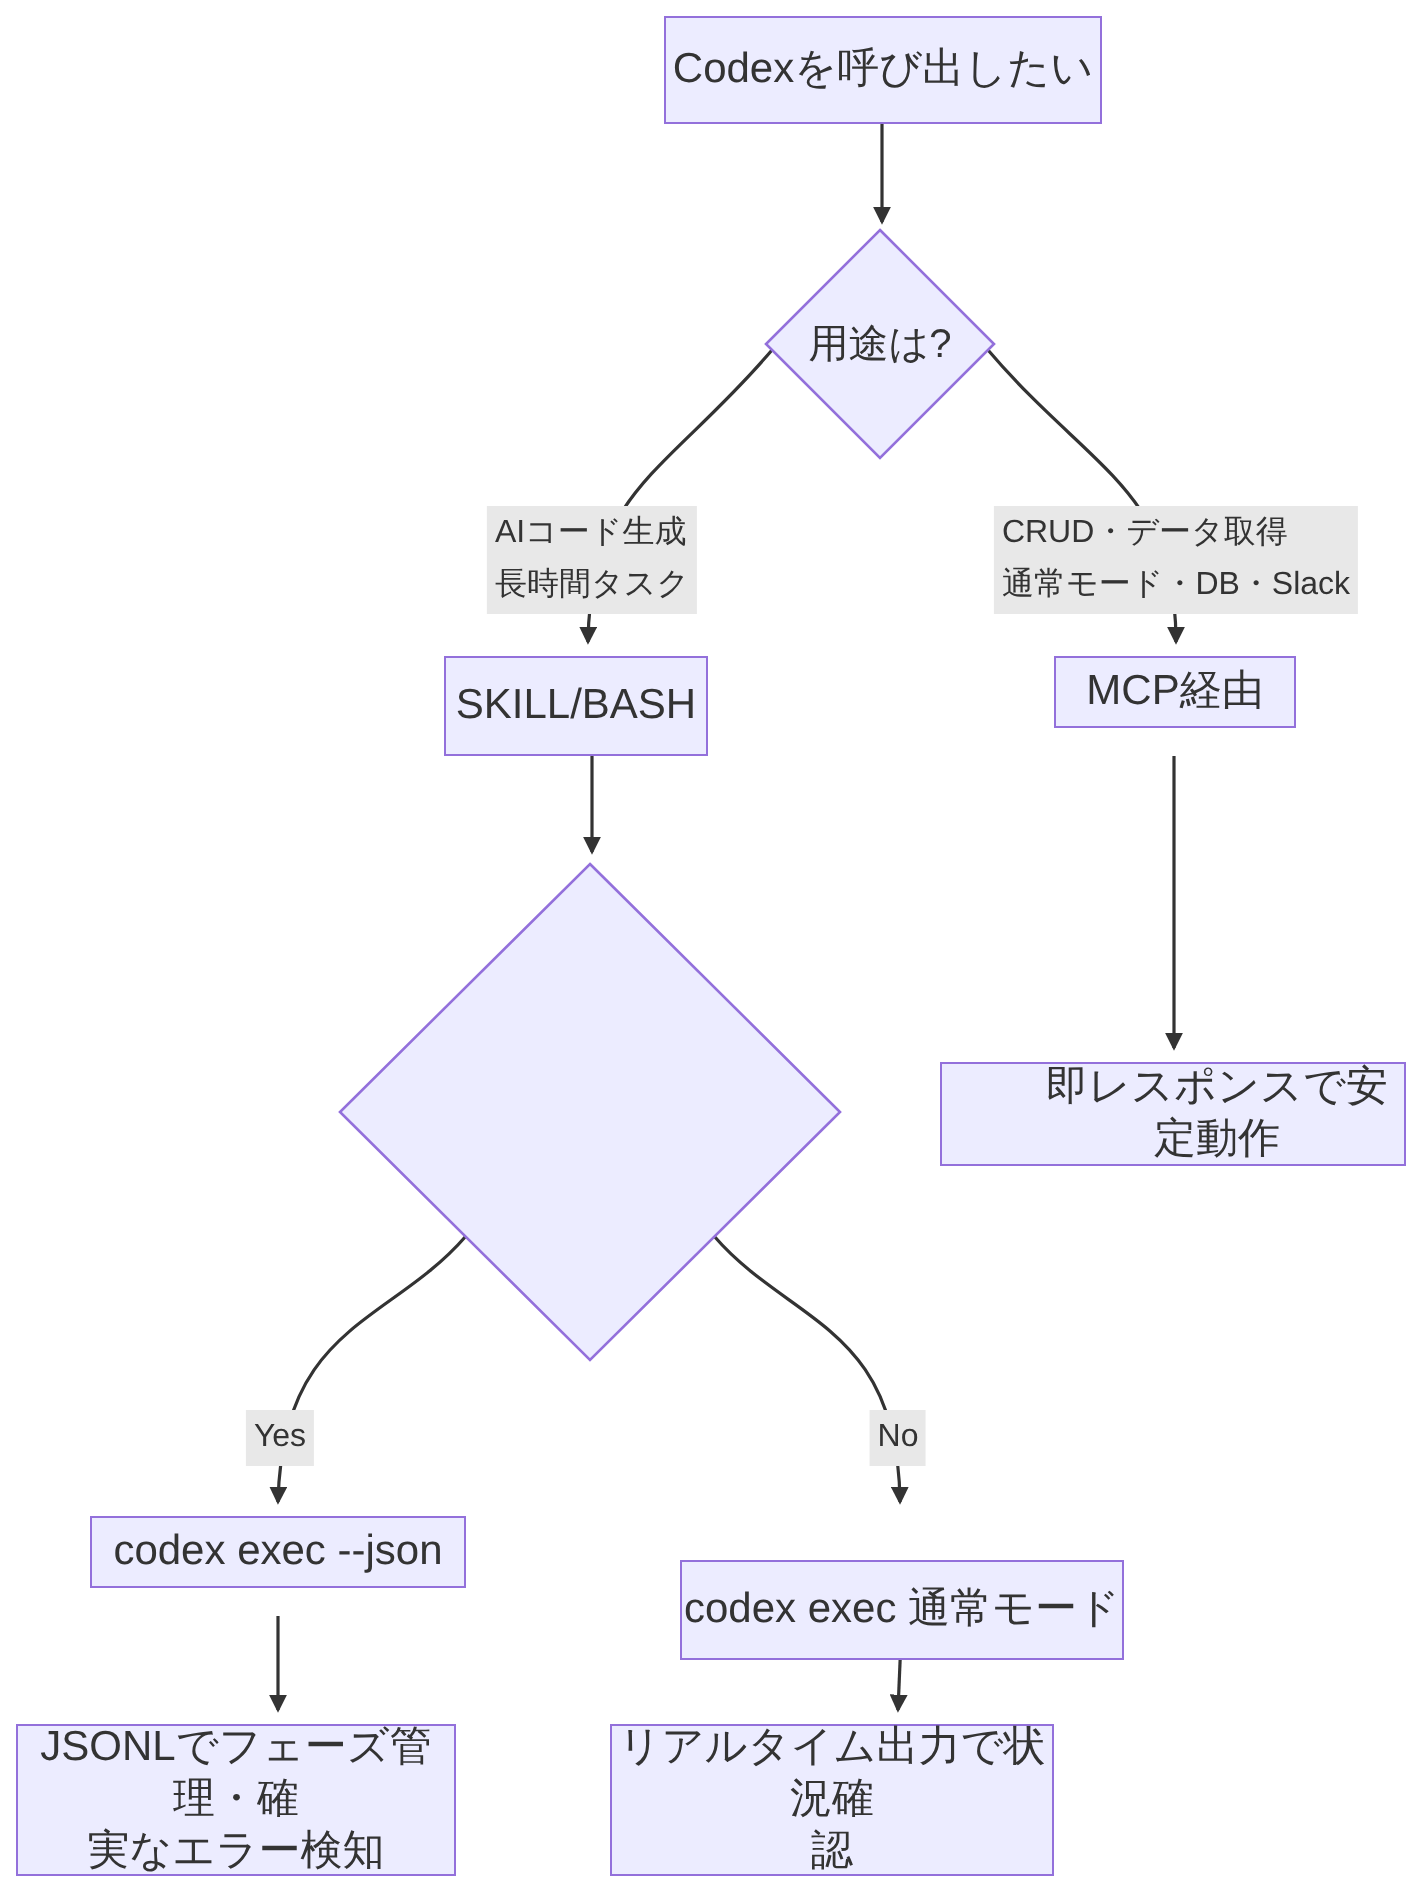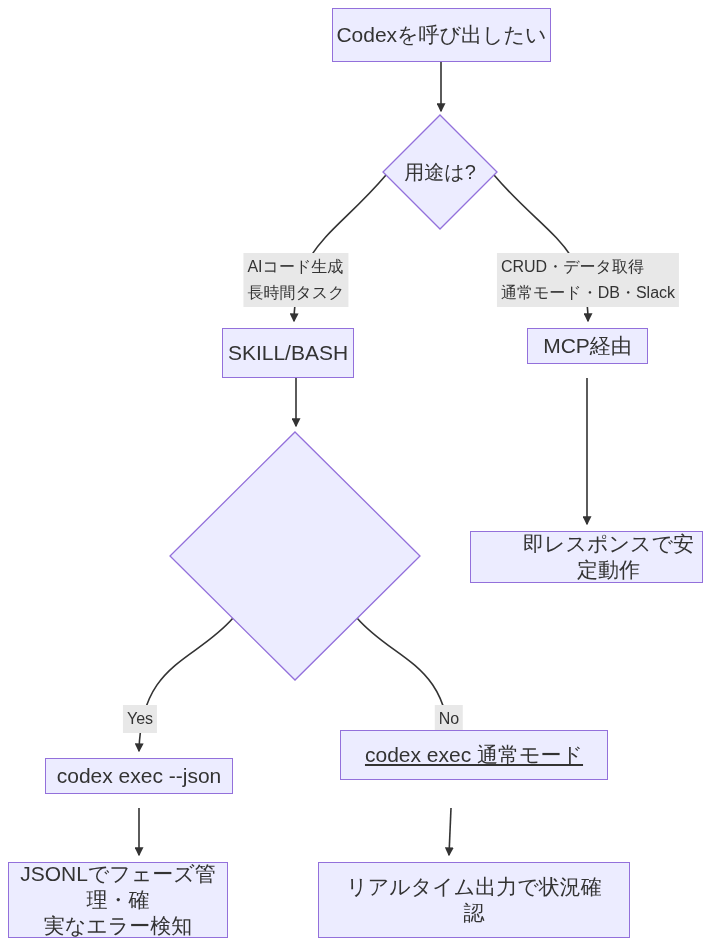--- a/index.html
+++ b/index.html
@@ -44,23 +44,23 @@
     justify-content: center;
     text-align: center;
     font-size: 21px;
     line-height: 26px;
   }
   #node-start       { left: 332px; top: 8px;   width: 219px; height: 54px; }
   #node-skill-bash  { left: 222px; top: 328px; width: 132px; height: 50px; }
   #node-mcp         { left: 527px; top: 328px; width: 121px; height: 36px; }
   #node-stable      { left: 470px; top: 531px; width: 233px; height: 52px; padding-left: 44px; }
   #node-exec-json   { left: 45px;  top: 758px; width: 188px; height: 36px; }
-  #node-exec-normal { left: 340px; top: 730px; width: 268px; height: 50px; text-decoration: underline; }
+  #node-exec-normal { left: 340px; top: 780px; width: 222px; height: 50px; }
   #node-jsonl       { left: 8px;   top: 862px; width: 220px; height: 76px; }
-  #node-realtime    { left: 318px; top: 862px; width: 312px; height: 76px; align-items: center; }
+  #node-realtime    { left: 305px; top: 862px; width: 222px; height: 76px; align-items: center; }
   .diamond-label {
     position: absolute;
     transform: translate(-50%, -50%);
     font-size: 20px;
     white-space: nowrap;
     text-align: center;
   }
   #label-usage          { left: 440px; top: 172px; }
   #label-error-decision { left: 295px; top: 556px; }
   .edge-label {

